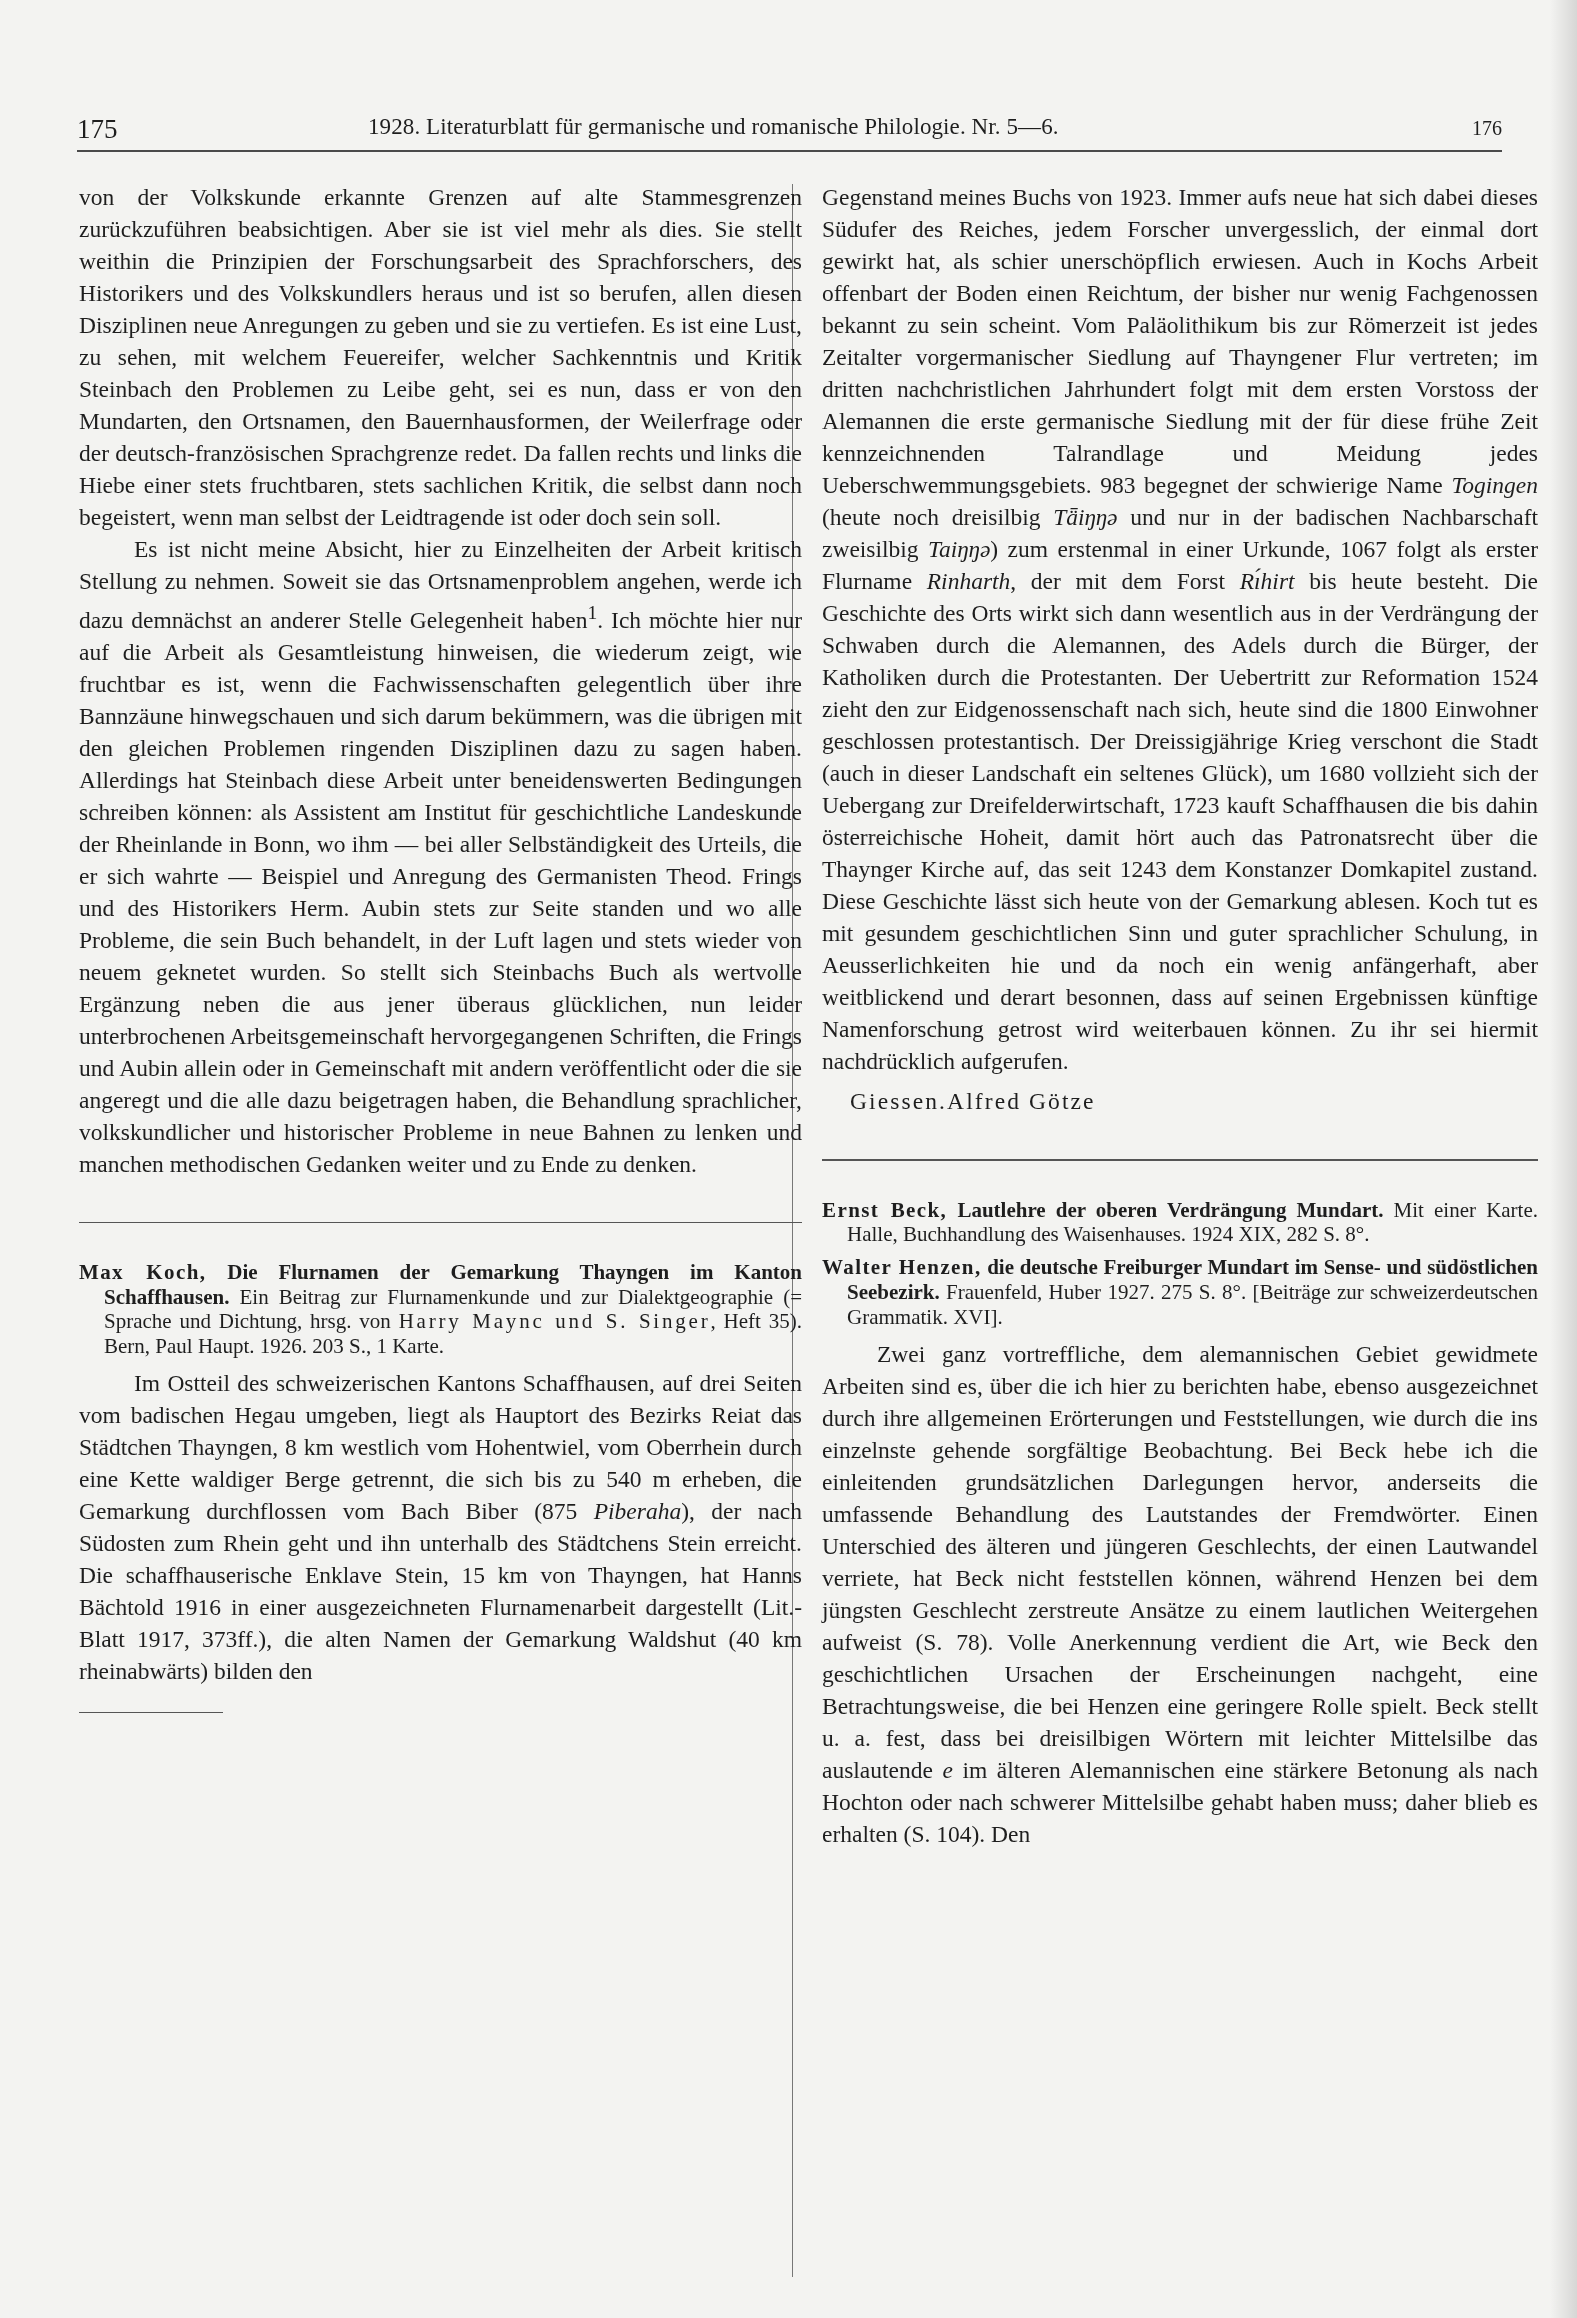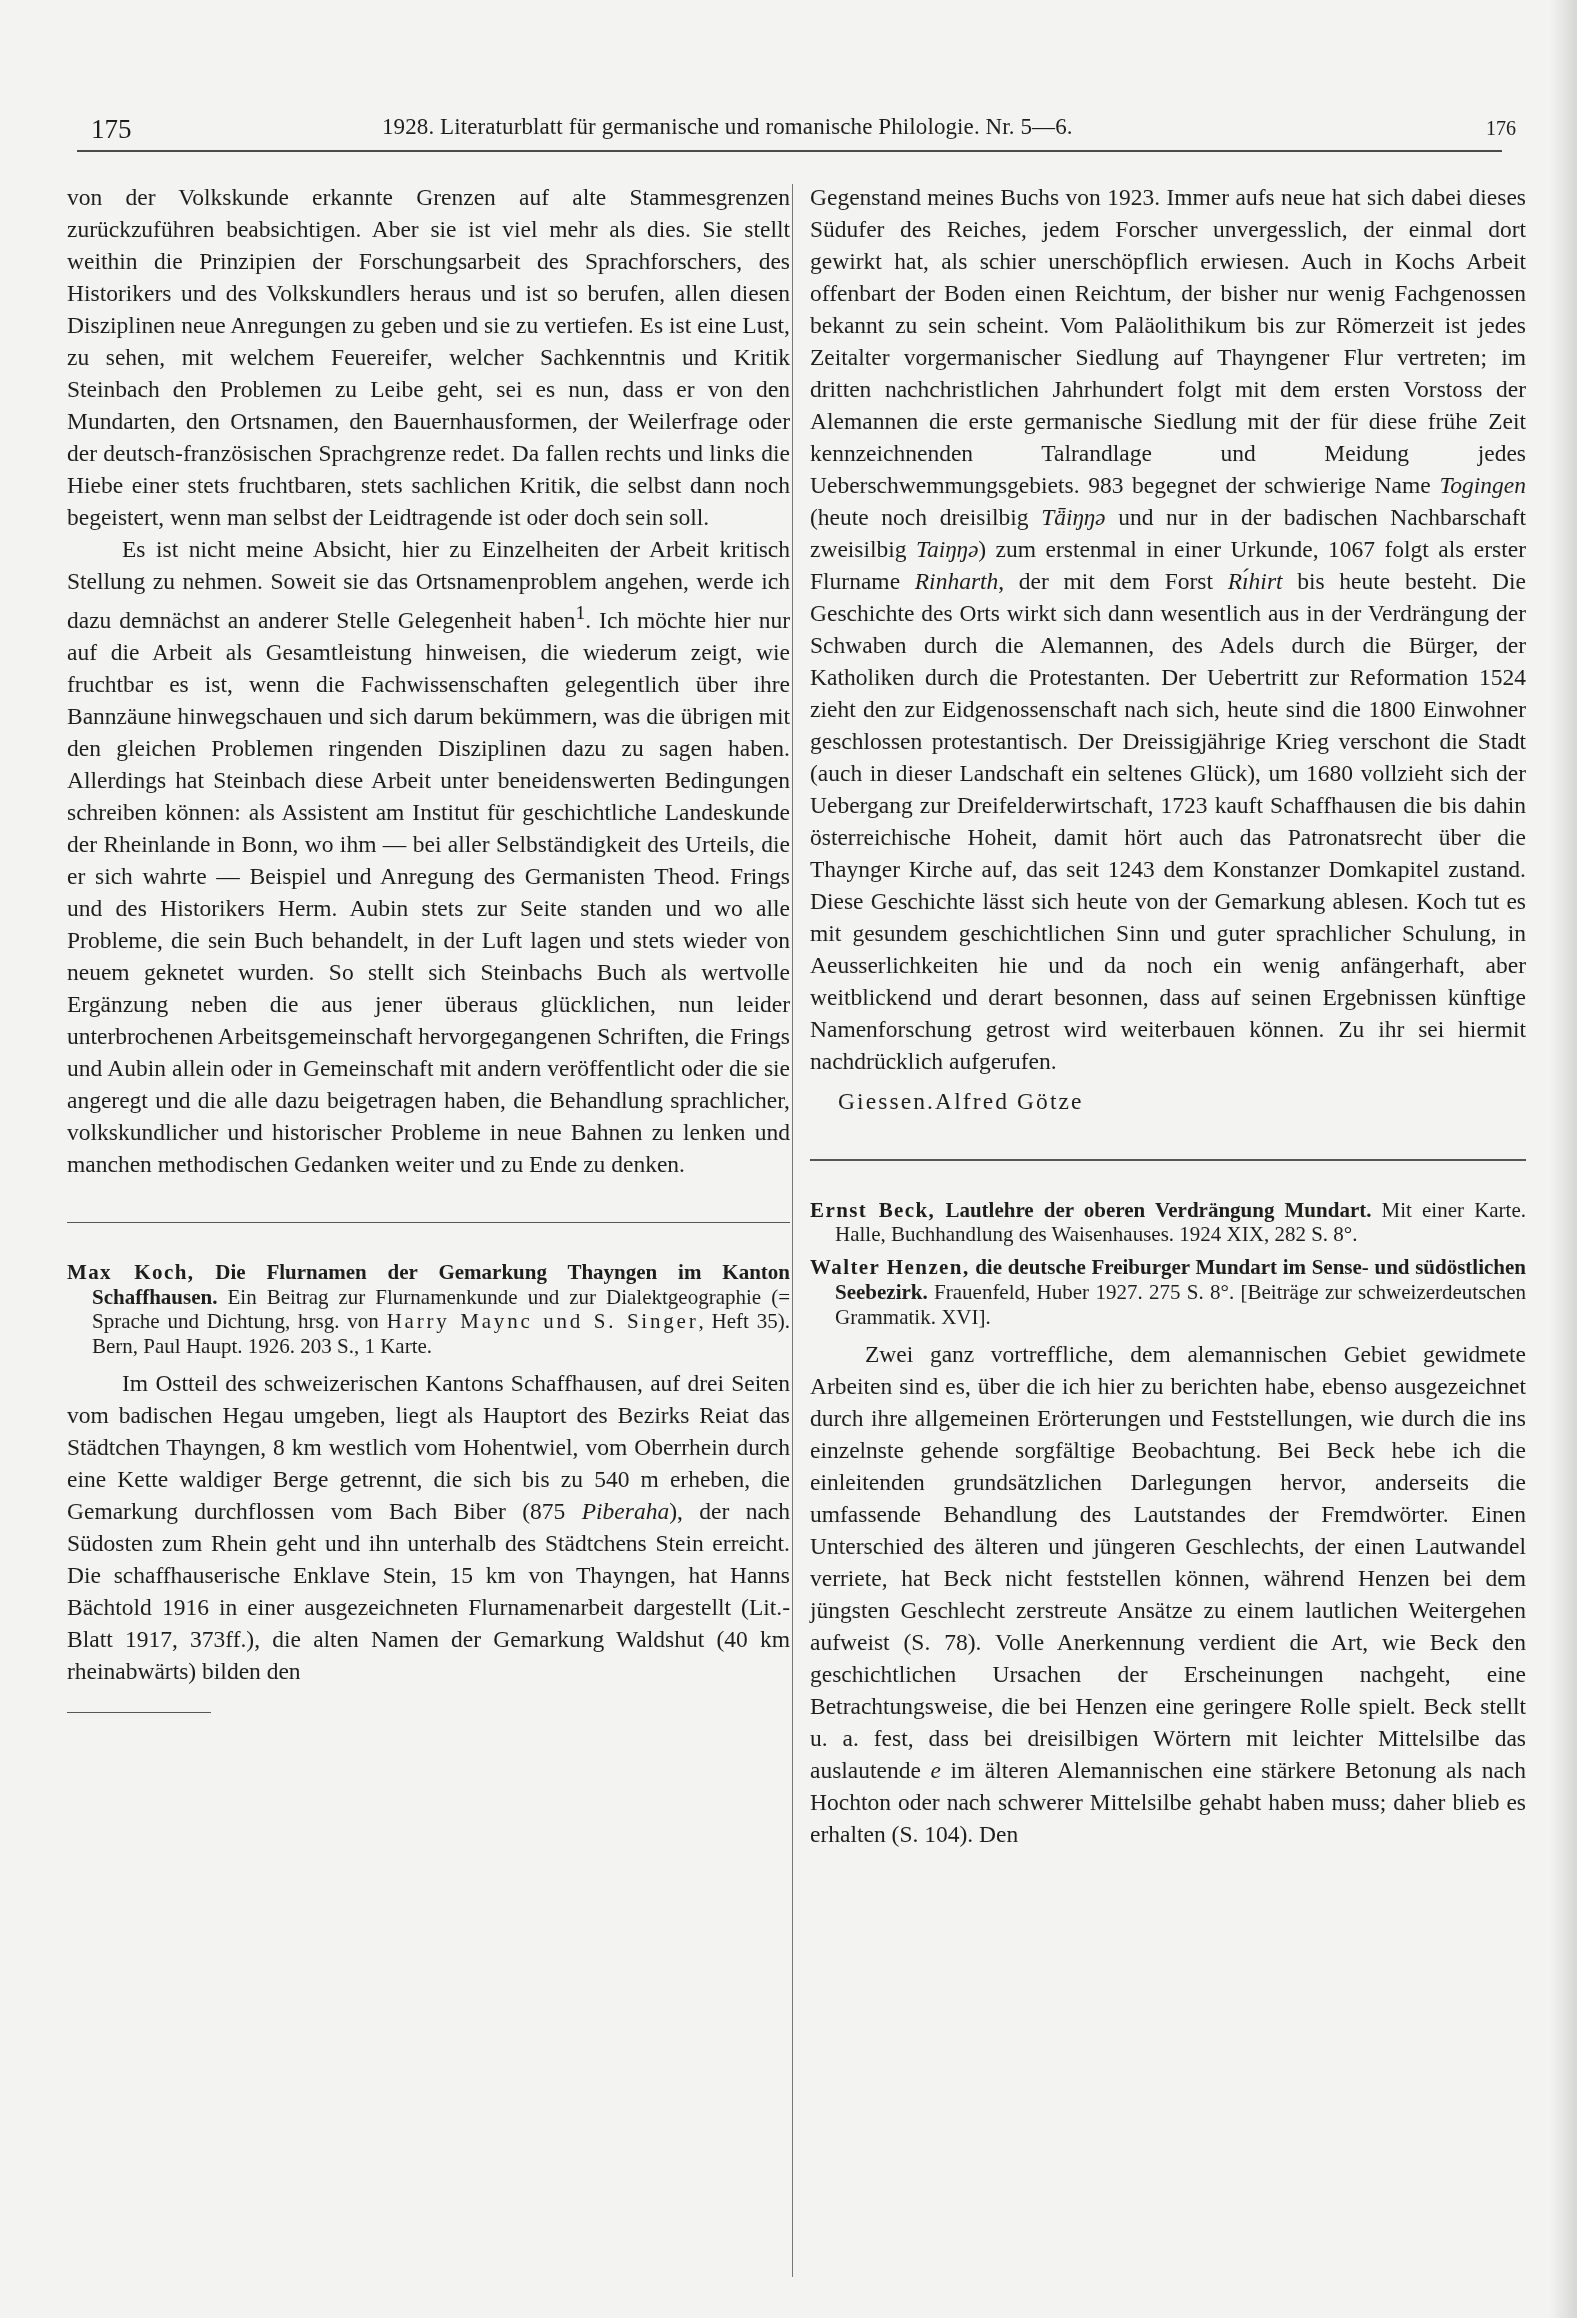--- a/index.html
+++ b/index.html
@@ -9,41 +9,42 @@
     font-family: "DejaVu Serif", "Liberation Serif", serif;
     color: #1e1e1e;
     position: relative;
     overflow: hidden;
   }
   .page-shade {
     position: absolute; right: 0; top: 0; width: 28px; height: 100%;
     background: linear-gradient(to right, rgba(0,0,0,0), rgba(0,0,0,0.12));
   }
   .header {
-    position: absolute; left: 91px; top: 104px; width: 1425px; height: 49px;
+    position: absolute; left: 77px; top: 104px; width: 1425px; height: 49px;
     font-family: "Liberation Serif", "DejaVu Serif", serif;
   }
   .header .pno-left { position: absolute; left: 0; top: 9.8px; font-size: 27px; }
   .header .pno-right { position: absolute; right: 0; top: 12.6px; font-size: 20px; }
   .header .title {
     position: absolute; left: 291px; top: 9.8px; font-size: 23px; letter-spacing: 0.1px;
   }
   .header-rule {
     position: absolute; left: 77px; top: 150px; width: 1425px; height: 2.1px;
     background: #4a4a4a;
   }
   .col-divider {
     position: absolute; left: 792px; top: 184px; width: 0.7px; height: 2093px;
     background: #777;
   }
   .col {
     position: absolute; top: 181px; width: 723px;
     font-family: "Liberation Serif", "DejaVu Serif", serif;
     font-size: 23.5px; line-height: 32px;
     text-align: justify;
+    margin-left: 12px;
   }
   .col-left { left: 67px; }
   .col-right { left: 810px; width: 716px; }
   .col p { margin: 0; }
   .col p.indent { text-indent: 55px; }
   .sig-row {
     display: flex; 
     margin-top: 8.4px; padding-left: 28px; padding-right: 14px;
     letter-spacing: 2.1px;
   }

